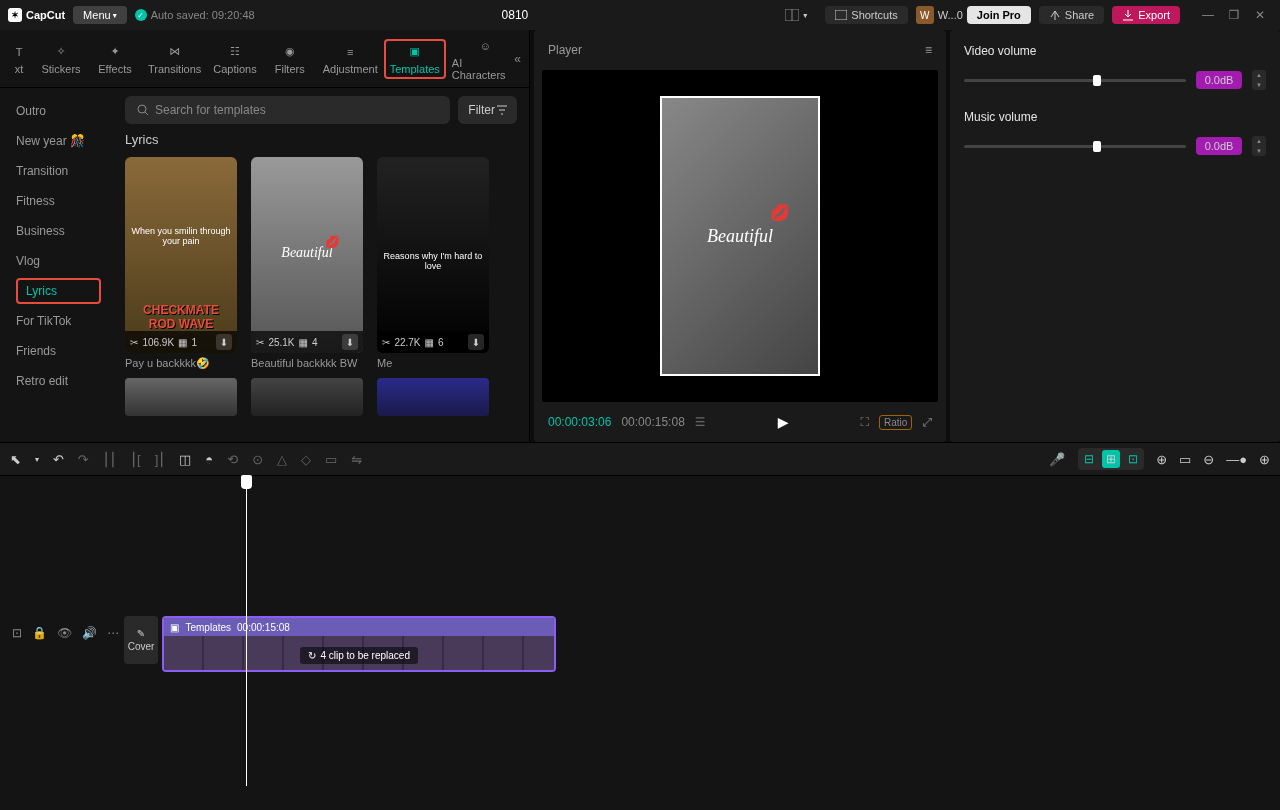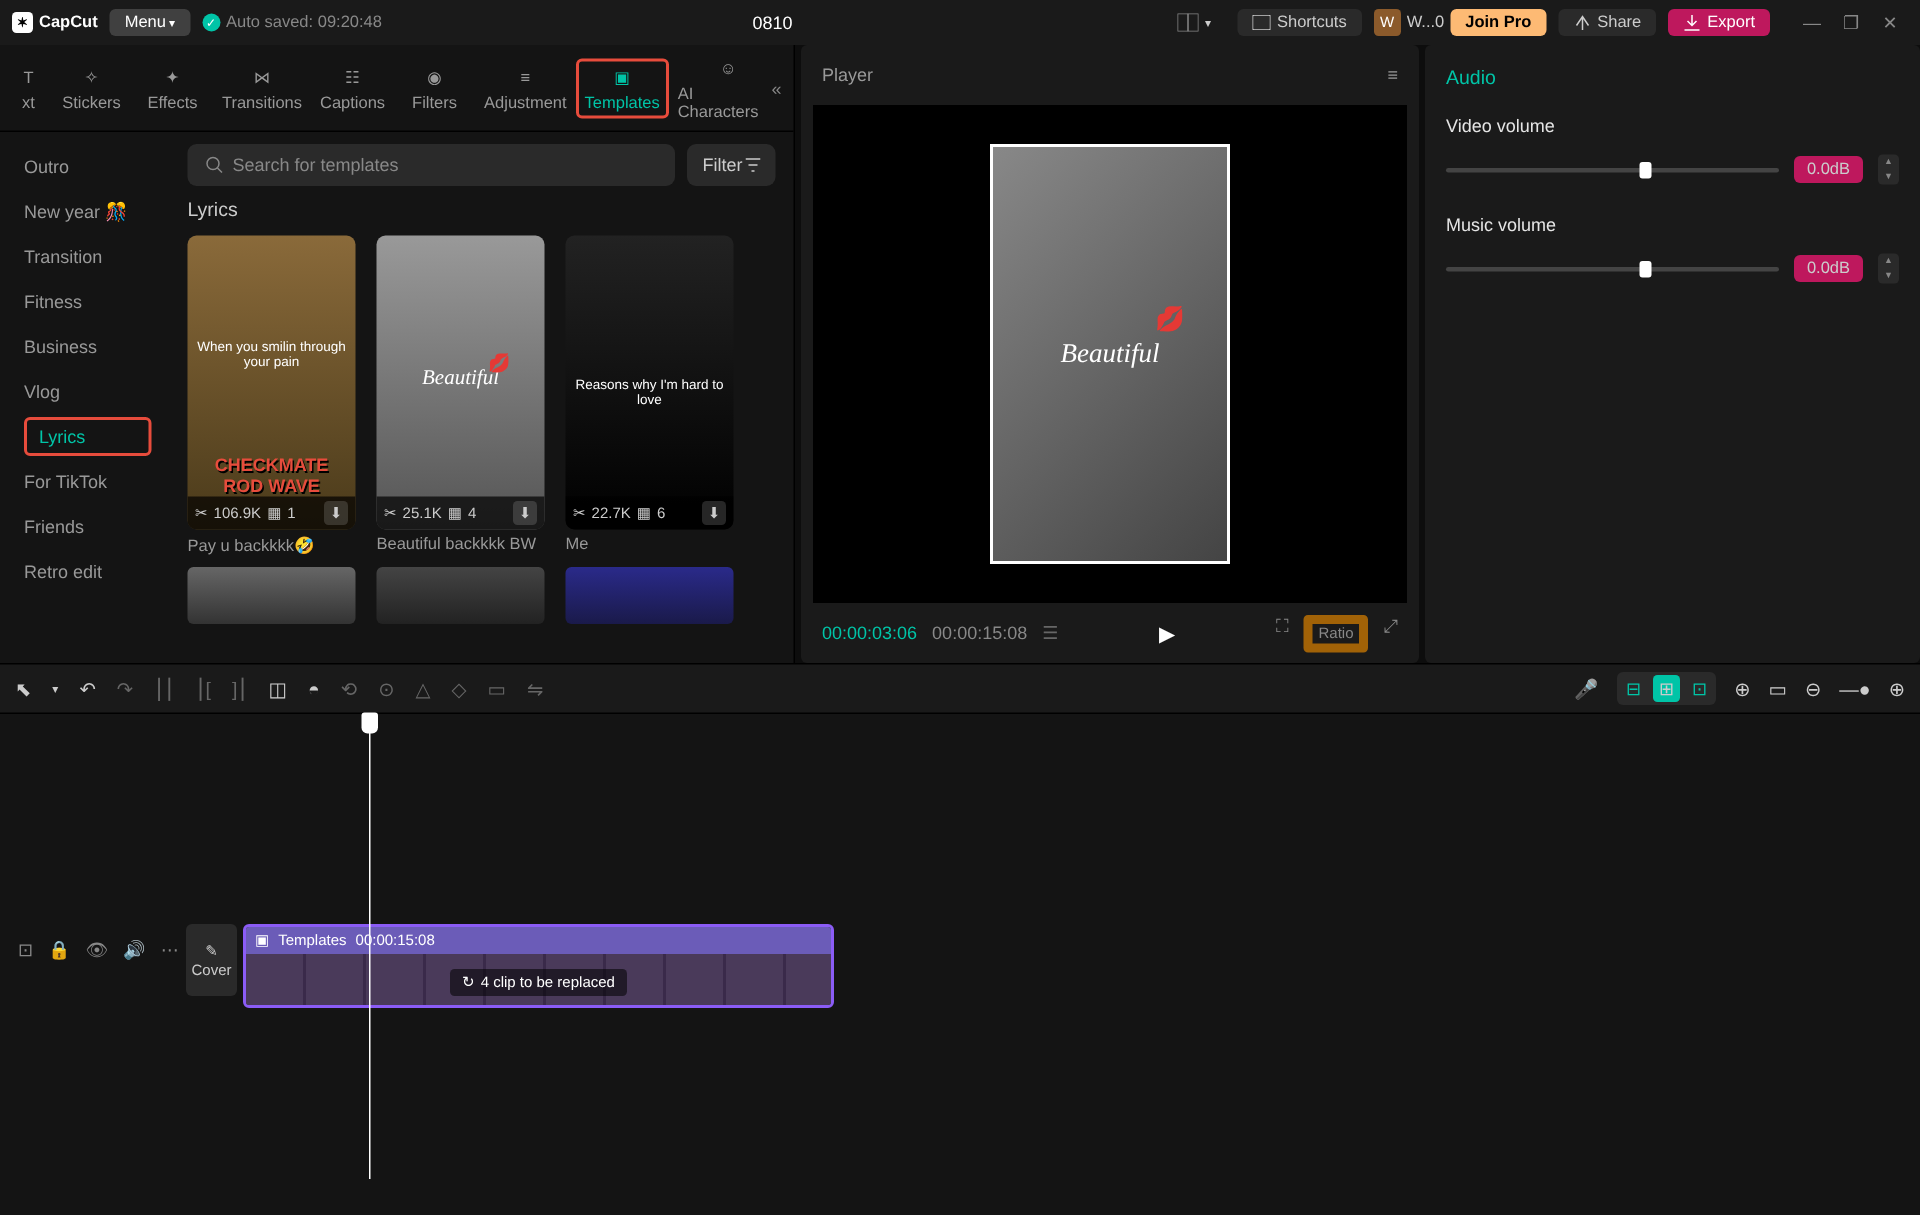--- a/index.html
+++ b/index.html
@@ -6,21 +6,21 @@
 body { background: #0d0d0d; color: #ccc; width: 1280px; height: 810px; overflow: hidden; font-size: 12px; }
 .titlebar { height: 30px; background: #1a1a1a; display: flex; align-items: center; padding: 0 8px; gap: 8px; }
 .logo { display: flex; align-items: center; gap: 4px; color: #fff; font-weight: bold; font-size: 11px; }
 .logo-icon { width: 14px; height: 14px; background: #fff; border-radius: 3px; display:flex; align-items:center; justify-content:center; color:#000; font-size:9px; }
 .menu-btn { background: #404040; color: #fff; padding: 3px 10px; border-radius: 4px; font-size: 11px; display:flex; align-items:center; gap:2px;}
 .autosave { color: #888; font-size: 11px; display:flex; align-items:center; gap:4px;}
 .autosave-dot { width:12px; height:12px; border-radius:50%; background:#00c4a7; display:flex; align-items:center; justify-content:center; color:#fff; font-size:8px;}
 .title-center { flex: 1; text-align: center; color: #fff; font-size: 12px; }
 .titlebar-right { display: flex; align-items: center; gap: 8px; }
 .tb-btn { padding: 3px 10px; border-radius: 4px; font-size: 11px; display:flex; align-items:center; gap:4px; background:#2a2a2a; color:#ccc;}
-.join-pro { background: #fdba74; color: #000; font-weight:bold;}
+.join-pro { background: #e5e5e5; color: #000; font-weight:bold;}
 .export-btn { background: #be185d; color: #fff; }
 .win-controls { display:flex; gap:2px; margin-left:8px;}
 .win-ctrl { width:24px; height:24px; display:flex; align-items:center; justify-content:center; color:#888;}
 .workspace { height: 412px; display: flex; }
 .left-panel { width: 530px; background: #141414; display: flex; flex-direction: column; border-right:1px solid #000;}
 .tabs-row { height: 58px; display: flex; align-items: center; padding: 0 4px; position:relative; border-bottom:1px solid #000;}
 .tab-item { display: flex; flex-direction: column; align-items: center; gap: 2px; padding: 4px 6px; color: #999; font-size: 11px; cursor:pointer; min-width:54px;}
 .tab-item.active { color: #00c4a7; border:2px solid #e74c3c; border-radius:4px; padding:2px 4px;}
 .tab-icon { width: 18px; height: 18px; display:flex; align-items:center; justify-content:center;}
 .collapse-icon { position:absolute; right:8px; color:#888;}
@@ -47,29 +47,29 @@
 .player-header { height:40px; display:flex; align-items:center; padding:0 14px; color:#999; font-size:12px;}
 .player-body { flex:1; display:flex; align-items:center; justify-content:center; background:#000; margin:0 8px;}
 .preview { width:160px; height:280px; background:linear-gradient(135deg,#888,#444); border:2px solid #fff; position:relative;}
 .preview-text { position:absolute; top:50%; left:50%; transform:translate(-50%,-50%); font-family:cursive; font-style:italic; color:#fff; font-size:18px;}
 .kiss { position:absolute; top:38%; right:18%; color:#e74c3c; font-size:16px;}
 .player-controls { height:40px; display:flex; align-items:center; padding:0 14px; gap:10px;}
 .time-current { color:#00c4a7; font-size:12px;}
 .time-total { color:#888; font-size:12px;}
 .play-btn { margin: 0 auto; color:#fff; font-size:14px;}
 .pc-right { display:flex; gap:10px; color:#888;}
-.ratio-badge { border:6px solid #a16207; padding:1px 4px; border-radius:3px; font-size:10px;}
+.ratio-badge { border:1px solid #a16207; padding:1px 4px; border-radius:3px; font-size:10px;}
 .right-panel { width:330px; background:#1a1a1a; padding:14px; border-radius:4px;}
 .rp-title { color:#00c4a7; font-size:13px; margin-bottom:18px;}
 .vol-section { margin-bottom:20px;}
 .vol-label { color:#e5e5e5; font-size:12px; margin-bottom:12px;}
 .vol-row { display:flex; align-items:center; gap:10px;}
 .slider { flex:1; height:3px; background:#444; position:relative; border-radius:2px;}
 .slider-thumb { position:absolute; left:58%; top:-4px; width:8px; height:11px; background:#fff; border-radius:2px;}
-.vol-value { background:#be185d; padding:3px 8px; border-radius:4px; font-size:11px; color:#ccc; min-width:46px; text-align:center;}
+.vol-value { background:#a21caf; padding:3px 8px; border-radius:4px; font-size:11px; color:#ccc; min-width:46px; text-align:center;}
 .vol-stepper { width:14px; display:flex; flex-direction:column; background:#2a2a2a; border-radius:3px;}
 .stepper-half { height:10px; display:flex; align-items:center; justify-content:center; font-size:6px; color:#888;}
 .toolbar { height:34px; background:#1a1a1a; display:flex; align-items:center; padding:0 10px; gap:14px; border-top:1px solid #000; border-bottom:1px solid #000;}
 .tb-icon { color:#666; font-size:13px;}
 .tb-icon.enabled { color:#ccc;}
 .tb-right { margin-left:auto; display:flex; gap:12px; align-items:center;}
 .timeline { flex:1; background:#141414; position:relative; height:334px;}
 .ruler { height:24px; position:relative; border-bottom:1px solid #2a2a2a; margin-left:160px;}
 .ruler-tick { position:absolute; top:4px; color:#666; font-size:10px;}
 .ruler-tick::before { content:'|'; margin-right:4px; color:#444;}
@@ -288,21 +288,20 @@
       <div class="play-btn">▶</div>
       <div class="pc-right">
         <span>⛶</span>
         <span class="ratio-badge">Ratio</span>
         <span>⤢</span>
       </div>
     </div>
   </div>
 
   <div class="right-panel">
-    <div class="rp-title">Audio</div>
     <div class="vol-section">
       <div class="vol-label">Video volume</div>
       <div class="vol-row">
         <div class="slider">
             <div class="slider-thumb"></div>
           </div>
         <div class="vol-value">0.0dB</div>
         <div class="vol-stepper">
           <div class="stepper-half">▲</div>
             <div class="stepper-half">▼</div>

